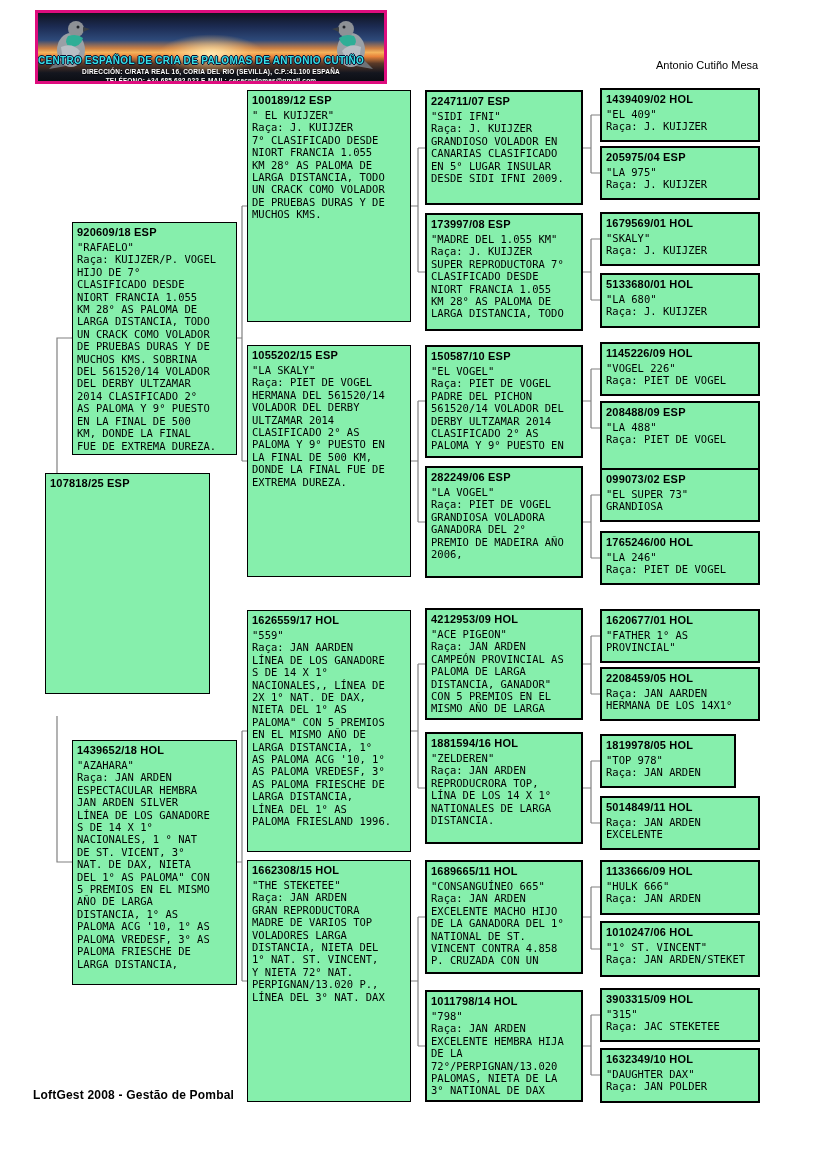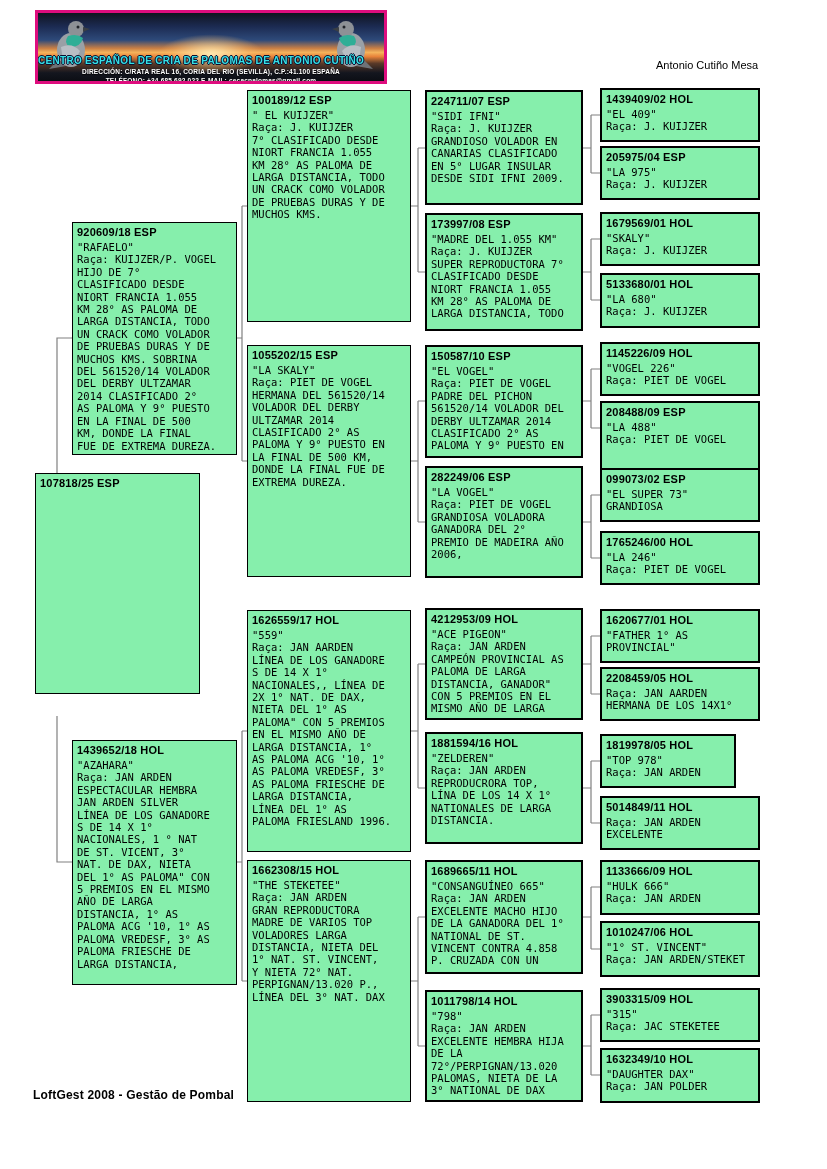--- a/index.html
+++ b/index.html
@@ -94,21 +94,21 @@
     <path d="M20 20 q9 -3 15 2 q-2 9 -13 9 q-7 -4 -2 -11" fill="#2fae96"></path>
     <path d="M13 31 q11 -5 19 4 q-4 11 -17 9 z" fill="#b9bec4"></path>
   </svg>
   <div class="banner-sub">CENTRO ESPAÑOL DE CRIA DE PALOMAS DE ANTONIO CUTIÑO</div>
   <div class="banner-line banner-addr">DIRECCIÓN: C/RATA REAL 16, CORIA DEL RIO (SEVILLA), C.P.:41.100 ESPAÑA</div>
   <div class="banner-line banner-tel">TELÉFONO: +34 685 692 022    E-MAIL: cecacpalomas@gmail.com</div>
 </div>
 
 <div class="owner">Antonio Cutiño Mesa</div>
 
-<div class="pbox" style="left:35px;top:473px;width:165px;height:221px">
+<div class="pbox" style="left:45px;top:473px;width:165px;height:221px">
   <div class="ring">107818/25 ESP</div>
 </div>
 
 <div class="pbox" style="left:72px;top:222px;width:165px;height:233px">
   <div class="ring">920609/18 ESP</div>
   <div class="info">"RAFAELO"
 Raça: KUIJZER/P. VOGEL
 HIJO DE 7°
 CLASIFICADO DESDE
 NIORT FRANCIA 1.055

